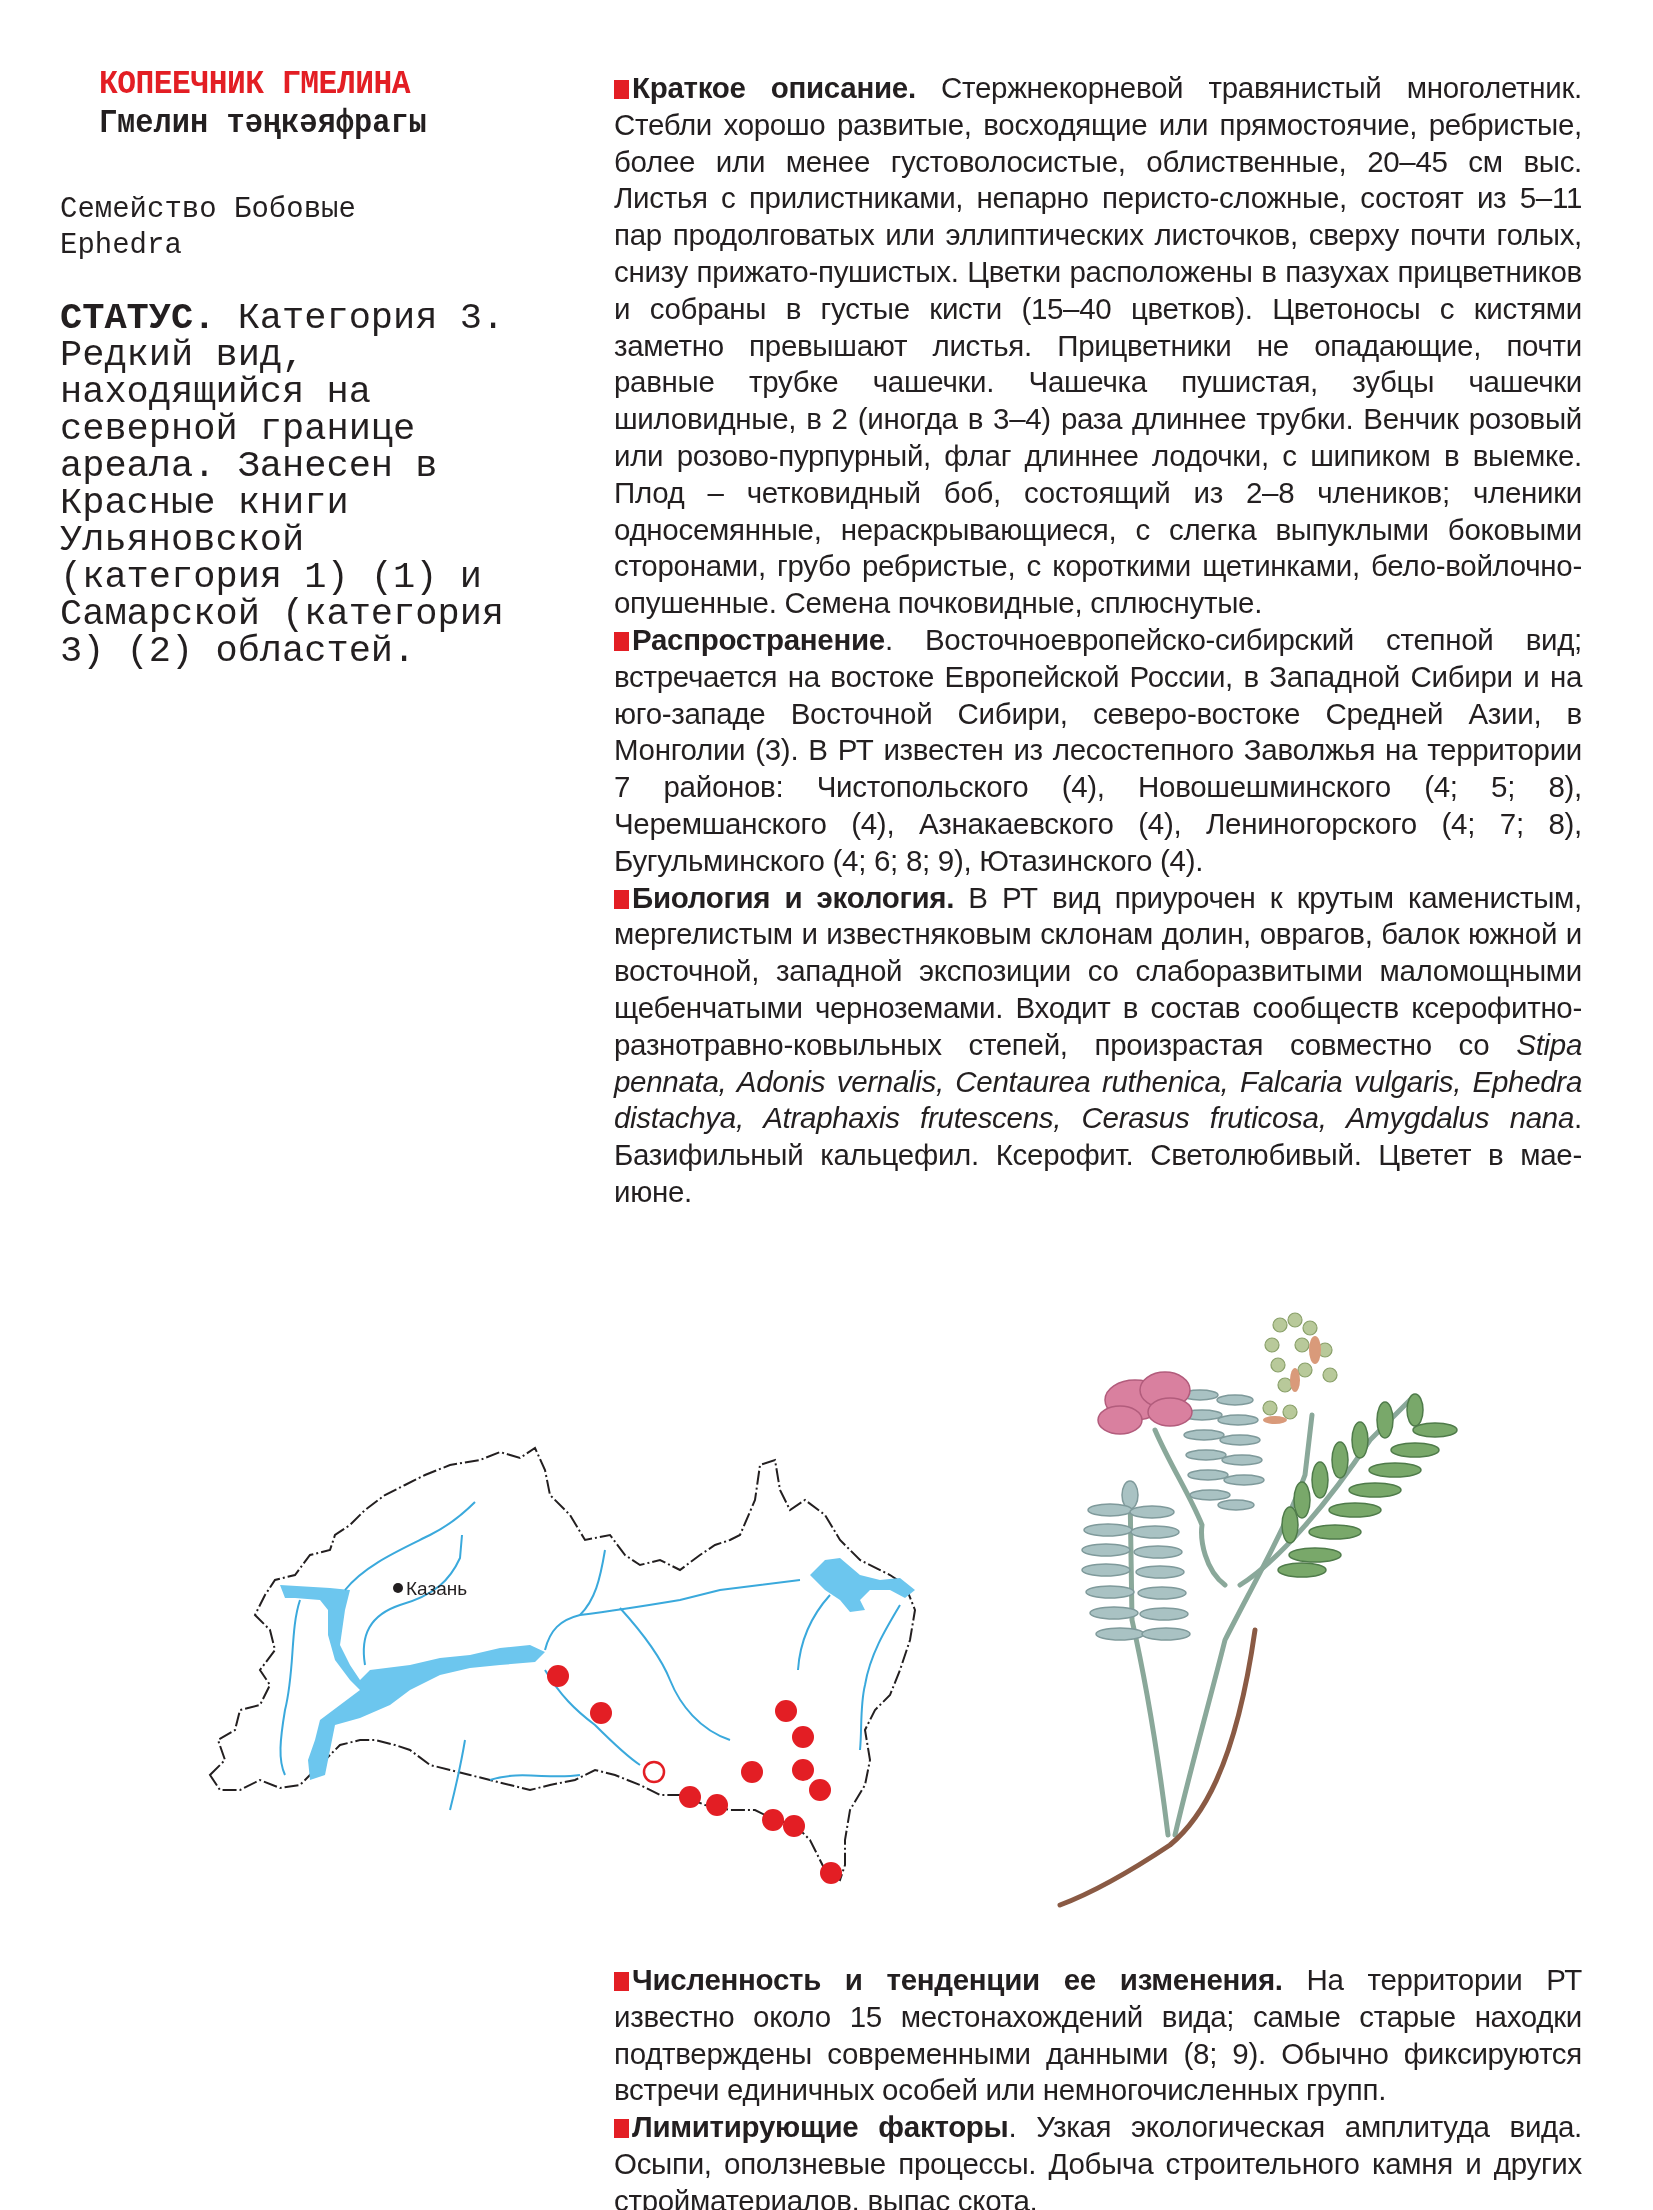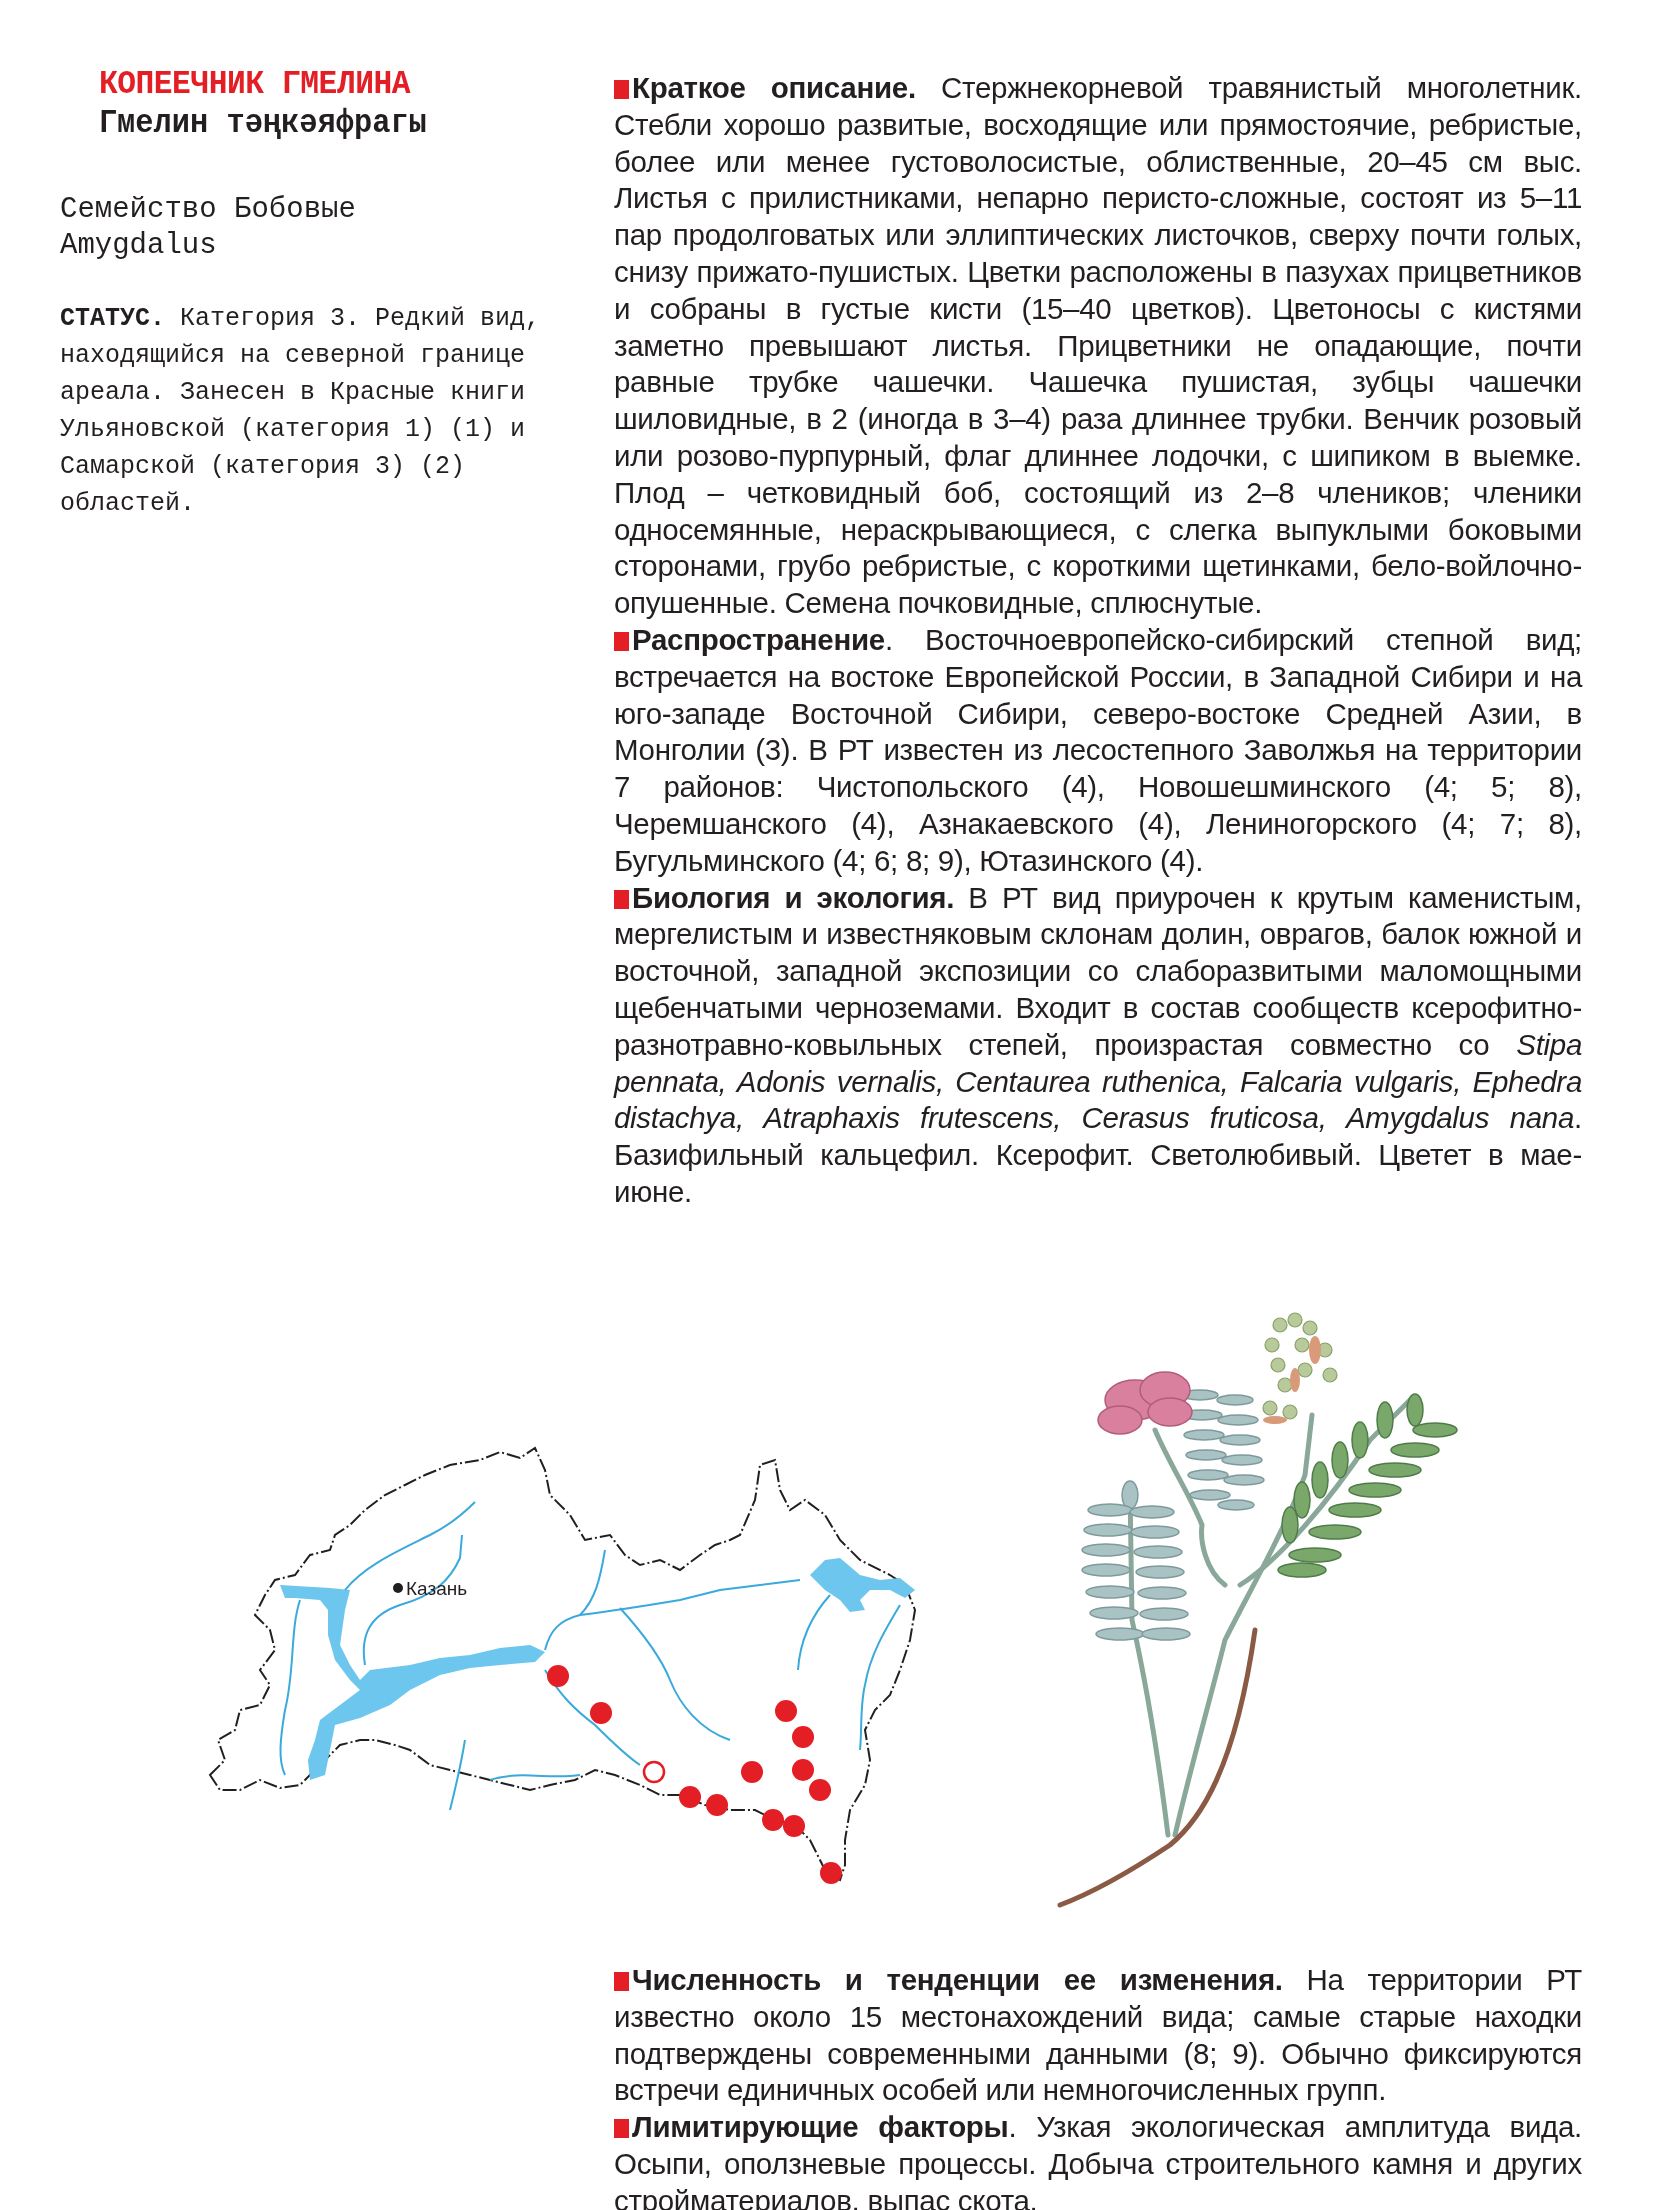--- a/index.html
+++ b/index.html
@@ -6,21 +6,21 @@
   body { width: 1653px; height: 2210px; position: relative; overflow: hidden;
          font-family: "Liberation Sans", sans-serif; color: #231f20; }
   .left-col { position: absolute; left: 60px; top: 64px; width: 486px; text-align: left; font-family: Liberation Mono, monospace; }
   .title-ru { color: #e31e24; font-size: 34px; line-height: 40px; font-weight: bold;
               letter-spacing: -0.5px; transform: scaleX(0.92); transform-origin: right; white-space: nowrap; }
   .title-tt { font-size: 33px; line-height: 40px; font-weight: bold; transform: scaleX(0.92);
               transform-origin: right; white-space: nowrap; }
   .title-lat { font-size: 33px; line-height: 42px; font-weight: bold; white-space: nowrap; }
   .title-lat i { font-style: italic; }
   .family { margin-top: 48px; font-size: 29px; line-height: 36px; }
-  .status { margin-top: 36px; font-size: 25px; line-height: 37px; }
+  .status { margin-top: 36px; font-size: 37px; line-height: 37px; }
   .status b { font-weight: bold; }
 
   .body-col { position: absolute; left: 594px; width: 968px; font-size: 29.5px;
               line-height: 36.8px; text-align: justify; letter-spacing: -0.3px; margin-left: 20px; }
   .body-col p { margin: 0; }
   .body-top { top: 70px; }
   .body-bottom { top: 1962px; }
   .marker { display: inline-block; width: 15px; height: 19px; background: #e31e24;
             margin-right: 3px; vertical-align: -1px; }
   .heading { font-weight: bold; }
@@ -31,21 +31,21 @@
   .map-label { font-family: "Liberation Sans", sans-serif; font-size: 19px; fill: #231f20; }
 </style>
 </head>
 <body>
 
 <div class="left-col">
   <div class="title-ru">КОПЕЕЧНИК ГМЕЛИНА</div>
   <div class="title-tt">Гмелин тәңкәяфрагы</div>
   <div class="family">
     <div>Семейство Бобовые</div>
-    <div>Amygdalus</div>
+    <div>Ephedra</div>
   </div>
   <div class="status"><b>СТАТУС.</b><span> Категория 3. Редкий вид, находящийся на северной границе ареала. Занесен в Красные книги Ульяновской (категория 1) (1) и Самарской (категория 3) (2) областей.</span></div>
 </div>
 
 <div class="body-col body-top">
   <p><span class="marker"></span><span class="heading">Краткое описание.</span><span> Стержнекорневой травянистый многолетник. Стебли хорошо развитые, восходящие или прямостоячие, ребристые, более или менее густоволосистые, облиственные, 20–45 см выс. Листья с прилистниками, непарно перисто-сложные, состоят из 5–11 пар продолговатых или эллиптических листочков, сверху почти голых, снизу прижато-пушистых. Цветки расположены в пазухах прицветников и собраны в густые кисти (15–40 цветков). Цветоносы с кистями заметно превышают листья. Прицветники не опадающие, почти равные трубке чашечки. Чашечка пушистая, зубцы чашечки шиловидные, в 2 (иногда в 3–4) раза длиннее трубки. Венчик розовый или розово-пурпурный, флаг длиннее лодочки, с шипиком в выемке. Плод – четковидный боб, состоящий из 2–8 члеников; членики односемянные, нераскрывающиеся, с слегка выпуклыми боковыми сторонами, грубо ребристые, с короткими щетинками, бело-войлочно-опушенные. Семена почковидные, сплюснутые.</span></p>
   <p><span class="marker"></span><span class="heading">Распространение</span><span>. Восточноевропейско-сибирский степной вид; встречается на востоке Европейской России, в Западной Сибири и на юго-западе Восточной Сибири, северо-востоке Средней Азии, в Монголии (3). В РТ известен из лесостепного Заволжья на территории 7 районов: Чистопольского (4), Новошешминского (4; 5; 8), Черемшанского (4), Азнакаевского (4), Лениногорского (4; 7; 8), Бугульминского (4; 6; 8; 9), Ютазинского (4).</span></p>
   <p><span class="marker"></span><span class="heading">Биология и экология.</span><span> В РТ вид приурочен к крутым каменистым, мергелистым и известняковым склонам долин, оврагов, балок южной и восточной, западной экспозиции со слаборазвитыми маломощными щебенчатыми черноземами. Входит в состав сообществ ксерофитно-разнотравно-ковыльных степей, произрастая совместно со </span><span class="sp">Stipa pennata, Adonis vernalis, Centaurea ruthenica, Falcaria vulgaris, Ephedra distachya, Atraphaxis frutescens, Cerasus fruticosa, Amygdalus nana</span><span>. Базифильный кальцефил. Ксерофит. Светолюбивый. Цветет в мае-июне.</span></p>
 </div>
 

